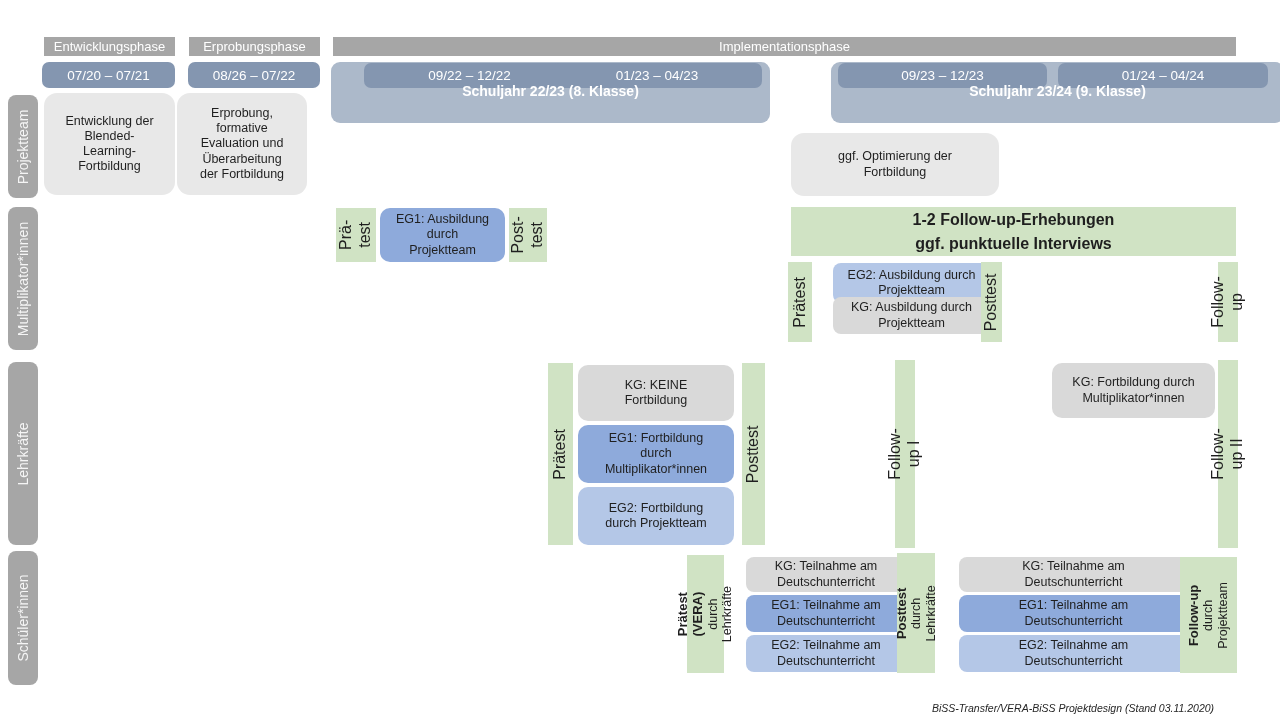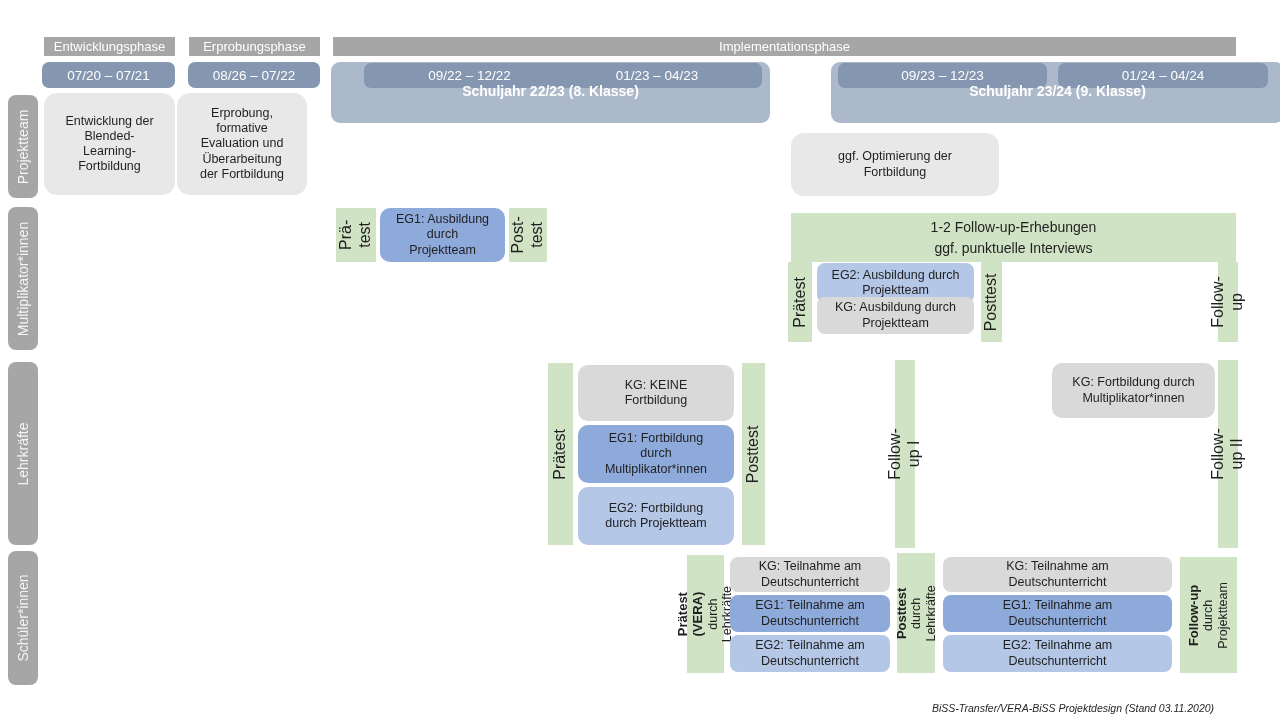--- a/index.html
+++ b/index.html
@@ -8,27 +8,27 @@
   .abs{position:absolute;box-sizing:border-box;}
   .hdr{background:var(--phase-header,#a6a6a6);color:#ffffff;font-size:13px;display:flex;align-items:center;justify-content:center;}
   .datebar{background:var(--period-bar,#8496b0);color:#ffffff;font-size:13.5px;border-radius:7px;display:flex;align-items:center;justify-content:center;}
   .band{background:var(--school-year-band,#acb9ca);border-radius:9px;}
   .bandlabel{position:absolute;left:0;right:0;bottom:24px;text-align:center;color:#ffffff;font-weight:bold;font-size:14px;}
   .box{display:flex;align-items:center;justify-content:center;text-align:center;font-size:12.5px;line-height:1.22;white-space:pre-line;}
   .graybox{background:var(--box-gray,#e8e8e8);}
   .kg{background:var(--kg-gray,#d9d9d9);}
   .eg1{background:var(--eg1-blue,#8eaadb);}
   .eg2{background:var(--eg2-blue,#b4c7e7);}
-  .r8{border-radius:8px;}.r10{border-radius:10px;}.r13{border-radius:13px;}
+  .r8{border-radius:8px;margin-left:16px;}.r10{border-radius:10px;}.r13{border-radius:13px;}
   .green{background:var(--green,#d0e3c4);}
   .vwrap{display:flex;align-items:center;justify-content:center;}
   .rot{transform:rotate(-90deg);text-align:center;line-height:1.18;}
   .rot .b{display:block;font-weight:bold;font-size:13px;white-space:pre-line;}
   .rot .sub{display:block;font-weight:normal;font-size:12.5px;white-space:pre-line;}
-  .banner{display:flex;flex-direction:column;align-items:center;justify-content:center;text-align:center;font-weight:normal;font-size:14px;line-height:1.45;white-space:pre-line;margin-top:6px;}
+  .banner{display:flex;flex-direction:column;align-items:center;justify-content:center;text-align:center;font-weight:bold;font-size:16px;line-height:1.45;white-space:pre-line;}
   .rowlabel{background:var(--row-label,#a6a6a6);border-radius:8px;color:#f5f5f5;}
   .rowlabel .rl{transform:rotate(-90deg);white-space:nowrap;font-size:14px;}
   .caption{font-style:italic;font-size:10.5px;color:#262626;white-space:nowrap;margin-top:16px;}
 </style>
 </head>
 <body>
 
 <div class="slide">
 
   <div class="abs hdr" style="left:44px;top:37px;width:131px;height:19px;">Entwicklungsphase</div>

